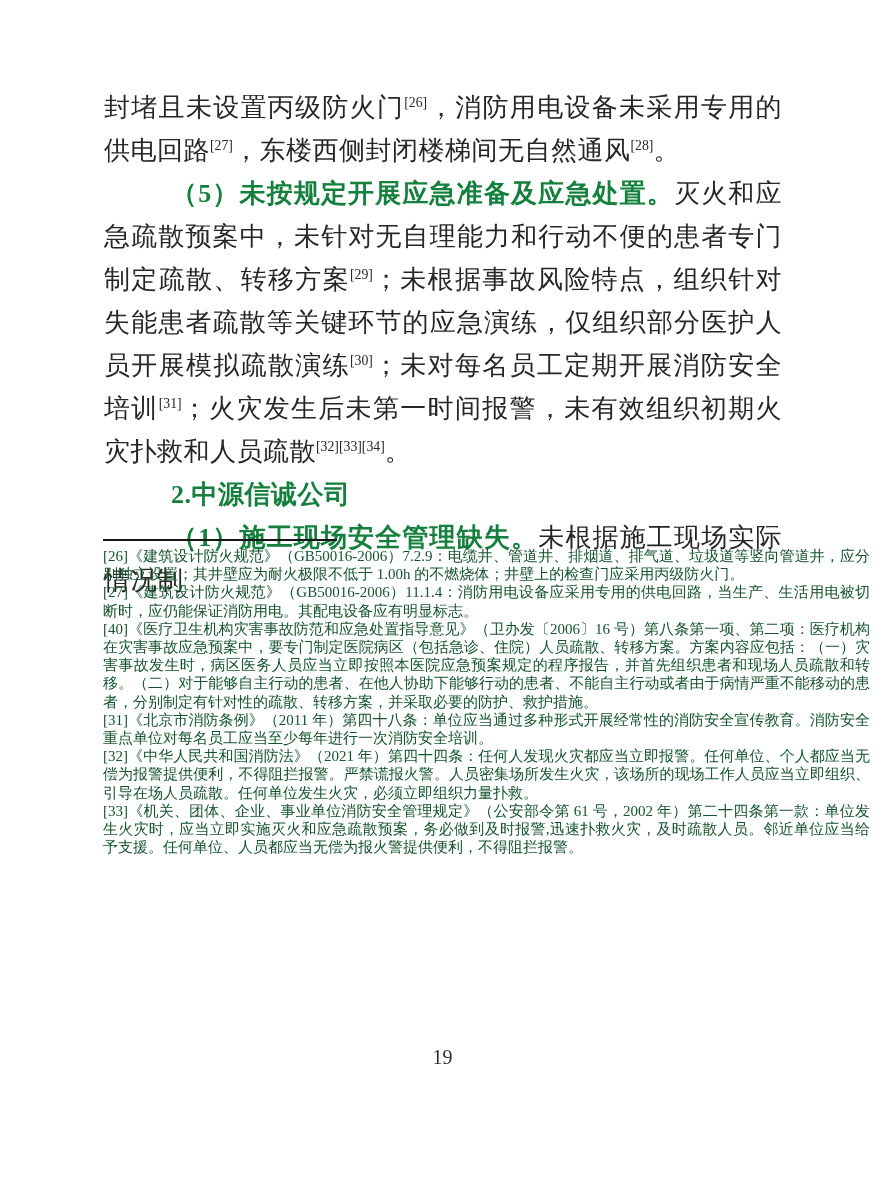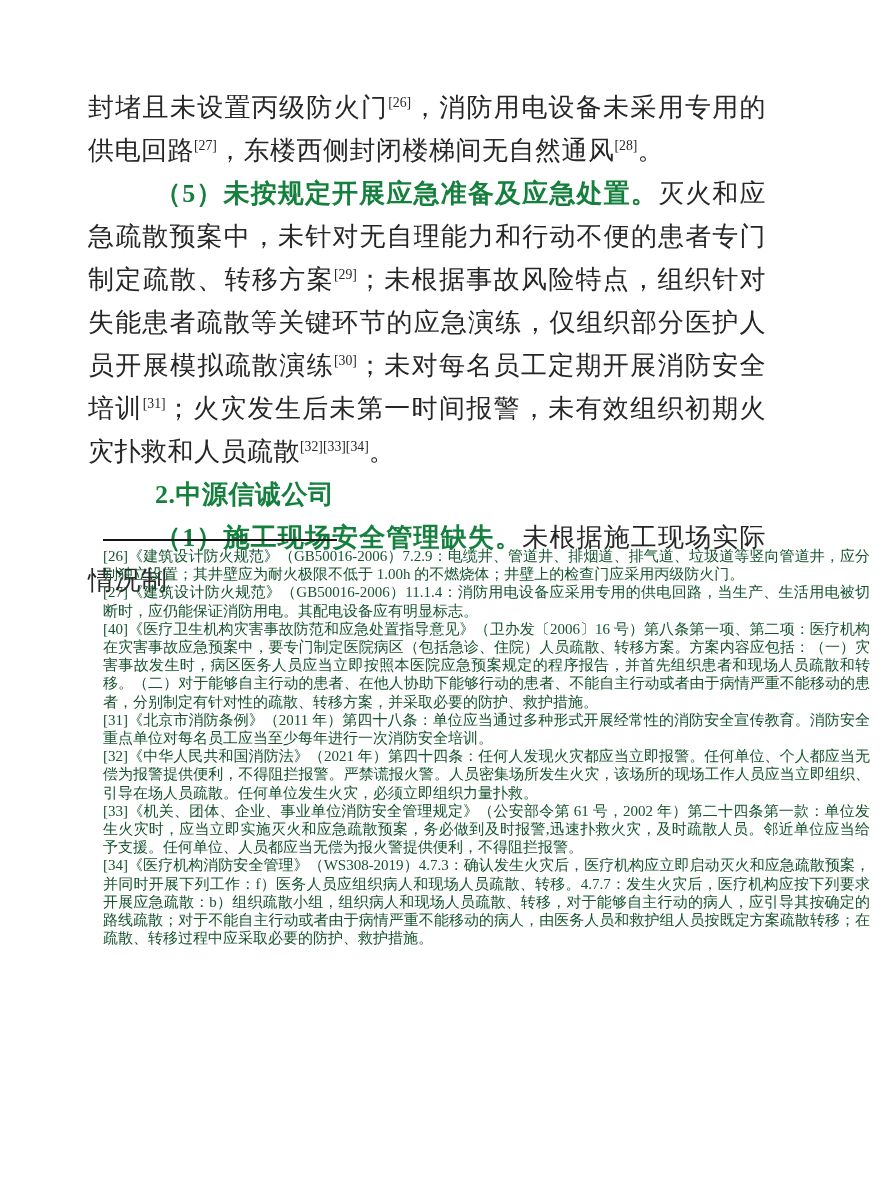--- a/index.html
+++ b/index.html
@@ -8,21 +8,21 @@
     width: 885px;
     height: 1180px;
     background: #ffffff;
     overflow: hidden;
     font-family: "Liberation Serif", "DejaVu Serif", serif;
     color: #222222;
   }
   
   .body-text {
     position: absolute;
-    left: 88px;
+    left: 104px;
     top: 86px;
     width: 678px;
   }
   .bpara {
     margin: 0;
     font-size: 26px;
     line-height: 43px;
     text-align: justify;
     text-justify: inter-character;
     color: #262626;
@@ -86,17 +86,17 @@
 
   <div class="footnote-sep"></div>
 
   <section class="footnotes">
     <p class="fnote"><span>[26]《建筑设计防火规范》（GB50016-2006）7.2.9：电缆井、管道井、排烟道、排气道、垃圾道等竖向管道井，应分别独立设置；其井壁应为耐火极限不低于 1.00h 的不燃烧体；井壁上的检查门应采用丙级防火门。</span></p>
     <p class="fnote"><span>[27]《建筑设计防火规范》（GB50016-2006）11.1.4：消防用电设备应采用专用的供电回路，当生产、生活用电被切断时，应仍能保证消防用电。其配电设备应有明显标志。</span></p>
     <p class="fnote"><span>[40]《医疗卫生机构灾害事故防范和应急处置指导意见》（卫办发〔2006〕16 号）第八条第一项、第二项：医疗机构在灾害事故应急预案中，要专门制定医院病区（包括急诊、住院）人员疏散、转移方案。方案内容应包括：（一）灾害事故发生时，病区医务人员应当立即按照本医院应急预案规定的程序报告，并首先组织患者和现场人员疏散和转移。（二）对于能够自主行动的患者、在他人协助下能够行动的患者、不能自主行动或者由于病情严重不能移动的患者，分别制定有针对性的疏散、转移方案，并采取必要的防护、救护措施。</span></p>
     <p class="fnote"><span>[31]《北京市消防条例》（2011 年）第四十八条：单位应当通过多种形式开展经常性的消防安全宣传教育。消防安全重点单位对每名员工应当至少每年进行一次消防安全培训。</span></p>
     <p class="fnote"><span>[32]《中华人民共和国消防法》（2021 年）第四十四条：任何人发现火灾都应当立即报警。任何单位、个人都应当无偿为报警提供便利，不得阻拦报警。严禁谎报火警。人员密集场所发生火灾，该场所的现场工作人员应当立即组织、引导在场人员疏散。任何单位发生火灾，必须立即组织力量扑救。</span></p>
     <p class="fnote"><span>[33]《机关、团体、企业、事业单位消防安全管理规定》（公安部令第 61 号，2002 年）第二十四条第一款：单位发生火灾时，应当立即实施灭火和应急疏散预案，务必做到及时报警,迅速扑救火灾，及时疏散人员。邻近单位应当给予支援。任何单位、人员都应当无偿为报火警提供便利，不得阻拦报警。</span></p>
-    <p class="fnote"><span>[34]《医疗机构消防安全管理》（WS308-2019）4.7.3：确认发生火灾后，医疗机构应立即启动灭火和应急疏散预案，并同时开展下列工作：f）医务人员应组织病人和现场人员疏散、转移。4.7.7：发生火灾后，医疗机构应按下列要求开展应急疏散：b）组织疏散小组，组织病人和现场人员疏散、转移，对于能够自主行动的病人，应引导其按确定的路线疏散；对于不能自主行动或者由于病情严重不能移动的病人，由医务人员和救护组人员按既定方案疏散转移；在疏散、转移过程中应采取必要的防护、救护措施。</span></p>
   </section>
 
+  <div class="page-number">19</div>
 
 </div>
 
 </body></html>

